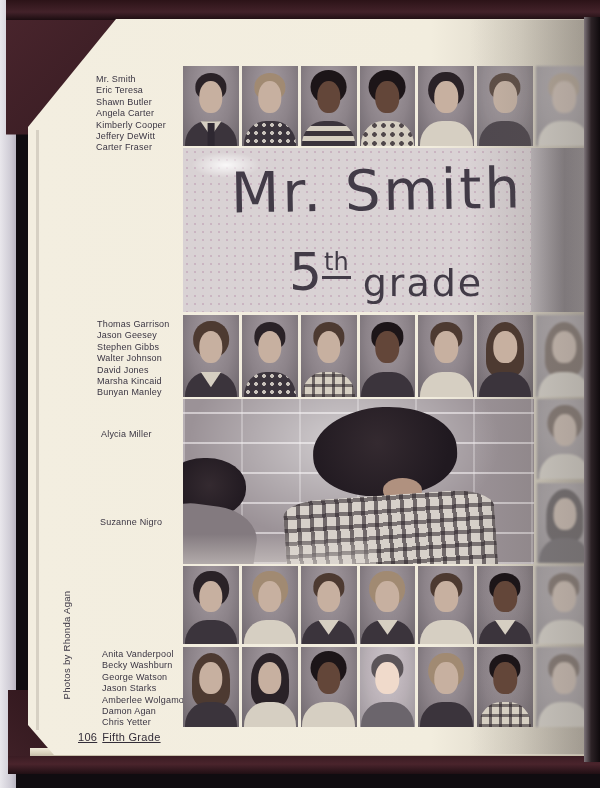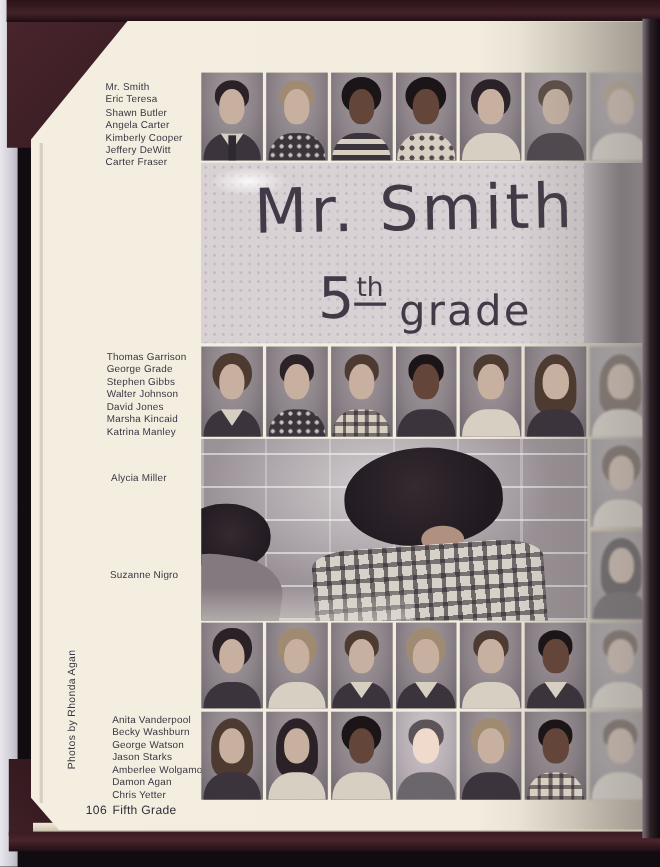--- a/index.html
+++ b/index.html
@@ -38,21 +38,21 @@
   .list-0{left:96px;top:74px;}
   .list-1{left:97px;top:319px;}
   .list-2{left:101px;top:429px;}
   .list-3{left:100px;top:517px;}
   .list-4{left:102px;top:566px;}
   .list-5{left:102px;top:649px;}
 
   .credit{position:absolute;left:66px;top:645px;transform:translate(-50%,-50%) rotate(-90deg);
     white-space:nowrap;font-size:9.5px;color:#3a3542;letter-spacing:.3px;}
   .footer{position:absolute;left:78px;top:731px;font-size:11px;color:#332d38;letter-spacing:.3px;}
-  .footer span{margin-right:5px;}
+  .footer span{margin-right:5px;text-decoration:underline;}
 
   
   .prow{position:absolute;left:183px;width:409px;display:grid;grid-template-columns:repeat(7,1fr);gap:3px;}
   #row1{top:66px;height:80px;}
   #row2{top:315px;height:82px;}
   #row3{top:566px;height:78px;}
   #row4{top:647px;height:80px;}
   .sidecol{position:absolute;left:537px;top:399px;width:55px;height:164px;display:flex;flex-direction:column;gap:4px;}
   .sidecol .portrait{flex:1;}
 
@@ -128,26 +128,26 @@
       <li>Mr. Smith</li>
       <li>Eric Teresa</li>
       <li>Shawn Butler</li>
       <li>Angela Carter</li>
       <li>Kimberly Cooper</li>
       <li>Jeffery DeWitt</li>
       <li>Carter Fraser</li>
     </ul>
   <ul class="namelist list-1">
       <li>Thomas Garrison</li>
-      <li>George Grade</li>
+      <li>Jason Geesey</li>
       <li>Stephen Gibbs</li>
       <li>Walter Johnson</li>
       <li>David Jones</li>
       <li>Marsha Kincaid</li>
-      <li>Katrina Manley</li>
+      <li>Bunyan Manley</li>
     </ul>
   <ul class="namelist list-2">
       <li>Alycia Miller</li>
     </ul>
   <ul class="namelist list-3">
       <li>Suzanne Nigro</li>
     </ul>
   <ul class="namelist list-5">
       <li>Anita Vanderpool</li>
       <li>Becky Washburn</li>

